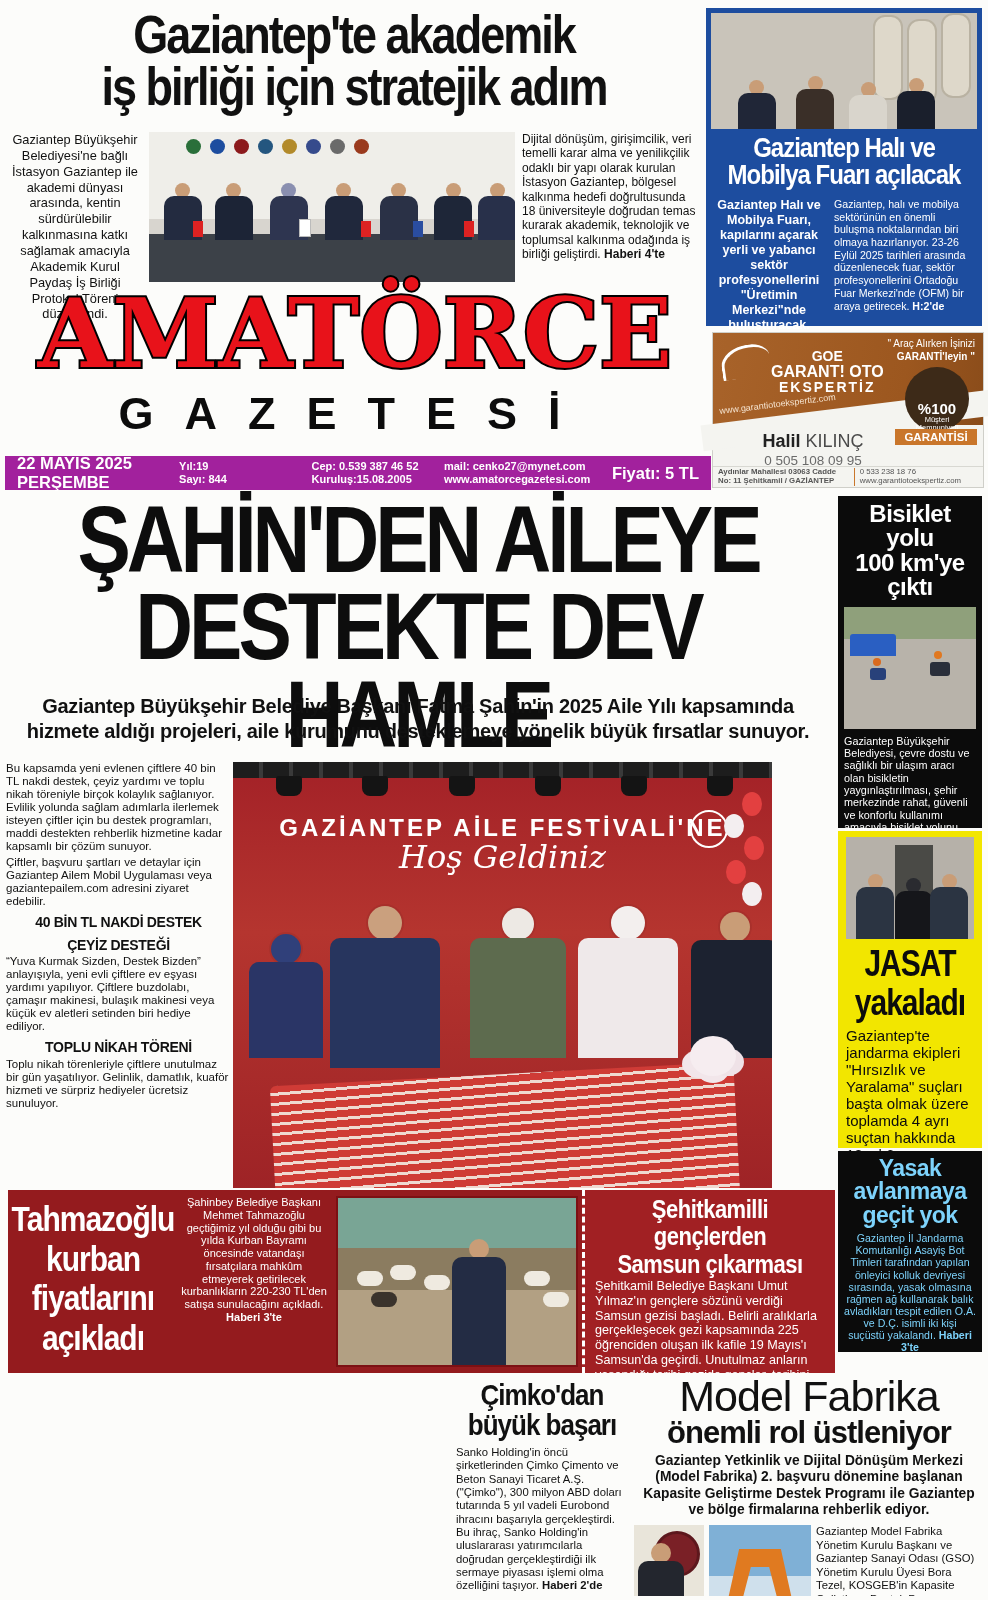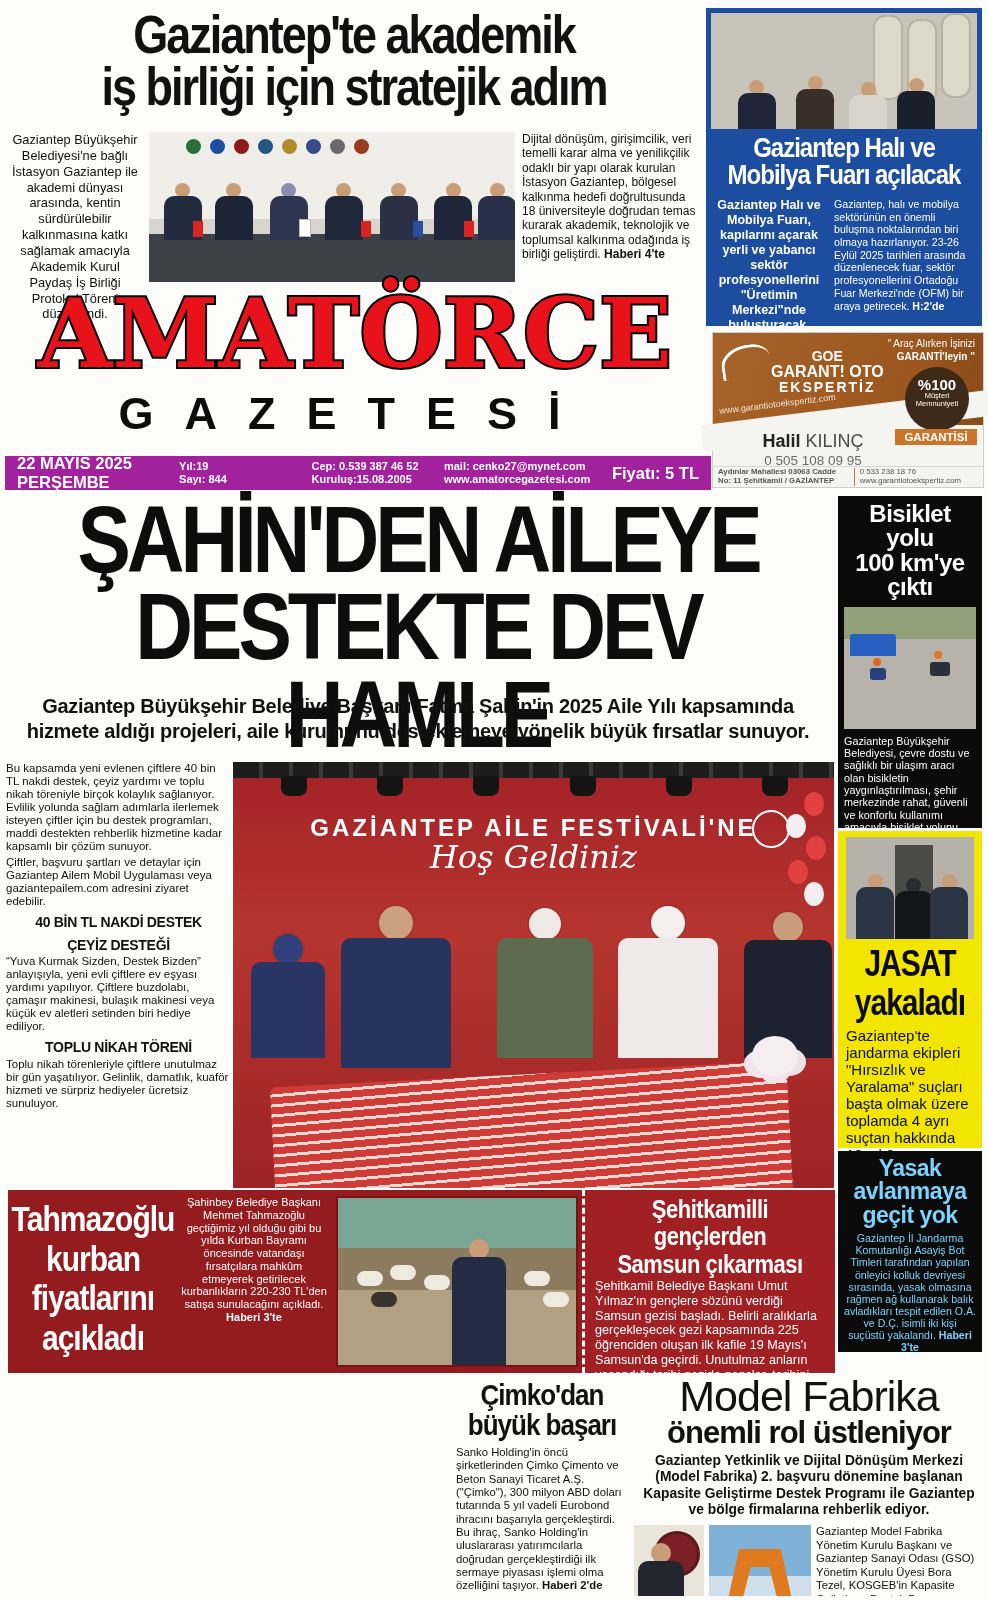--- a/index.html
+++ b/index.html
@@ -42,38 +42,38 @@
   #ad-top{position:absolute;left:0;top:0;right:0;height:92px;background:linear-gradient(100deg,#a8632a 0%,#9c571f 70%,#8a4c1a 100%);}
   #ad-diag{position:absolute;left:-12px;top:74px;width:300px;height:26px;background:#f4f4f0;transform:rotate(-7deg);}
   #ad-quote{position:absolute;right:8px;top:5px;color:#fff;font-size:10px;text-align:right;line-height:1.25;}
   #ad-brand{position:absolute;left:58px;top:16px;color:#fff;text-align:center;line-height:1.05;}
   #ad-brand .b1{font-size:14px;font-weight:bold;}
   #ad-brand .b2{font-size:16px;font-weight:bold;text-align:center;}
   #ad-brand .b3{font-size:14px;font-weight:bold;letter-spacing:2px;}
   #ad-swoosh{position:absolute;left:8px;top:12px;width:46px;height:30px;border:3px solid #fff;border-bottom:none;border-right:none;border-radius:60% 40% 0 0;transform:rotate(-8deg);}
   #ad-url-diag{position:absolute;left:6px;top:66px;color:#f5e3cf;font-size:9px;transform:rotate(-7deg);}
   #ad-badge{position:absolute;right:14px;top:34px;width:64px;height:64px;border-radius:50%;background:#3d2a18;color:#fff;text-align:center;padding-top:10px;box-sizing:border-box;line-height:1;}
-  #ad-badge .p1{font-size:15px;font-weight:bold;}
+  #ad-badge .p1{font-size:15px;font-weight:bold;margin-top:24px;}
   #ad-badge .p2{font-size:7.5px;}
   #ad-ribbon{position:absolute;right:6px;top:96px;width:82px;background:#c9762b;color:#fff;font-size:11.5px;font-weight:bold;text-align:center;padding:2px 0;}
   #ad-name{position:absolute;left:0;right:70px;top:98px;text-align:center;color:#4a4a4a;font-size:18px;}
   #ad-name b{color:#222;}
   #ad-phone{position:absolute;left:0;right:70px;top:120px;text-align:center;color:#6a6a6a;font-size:13.5px;}
   #ad-foot{position:absolute;left:0;right:0;bottom:0;height:20px;border-top:1px solid #d8d8d2;display:flex;font-size:7.8px;color:#555;align-items:center;}
   #ad-foot .fc1{flex:1.1;padding-left:5px;line-height:1.15;font-weight:bold;}
   #ad-foot .fc2{flex:1;border-left:1px solid #c9762b;padding-left:5px;line-height:1.15;}
   
   #mh{left:0;top:496px;width:836px;text-align:center;font-weight:bold;font-size:80px;line-height:.93;letter-spacing:-4px;color:#0d0d0d;transform:scaleY(1.18);transform-origin:center top;}
   #msub{left:0;top:694px;width:836px;text-align:center;font-weight:bold;font-size:20px;line-height:1.25;letter-spacing:-.3px;}
   
   #lcol{left:6px;top:762px;width:225px;height:424px;font-size:11.5px;line-height:1.13;overflow:hidden;}
   #lcol p{margin:0 0 3px 0;}
   #lcol h4{margin:7px 0 2px 0;font-size:14px;text-align:center;letter-spacing:-.3px;}
   
-  #mphoto{left:233px;top:762px;width:601px;height:426px;background:linear-gradient(180deg,#a32127 0%,#b5352f 40%,#9e2326 100%);}
+  #mphoto{left:233px;top:762px;width:539px;height:426px;background:linear-gradient(180deg,#a32127 0%,#b5352f 40%,#9e2326 100%);}
   #truss{position:absolute;top:0;left:0;right:0;height:16px;background:repeating-linear-gradient(90deg,#1d1d1d 0 26px,#3a3a3a 26px 30px);}
   .slight{position:absolute;top:14px;width:26px;height:20px;background:#141414;border-radius:3px 3px 8px 8px;}
   #banner{position:absolute;top:52px;left:0;width:100%;text-align:center;color:#fff;font-weight:bold;font-size:24px;letter-spacing:3px;}
   #script{position:absolute;top:76px;left:0;width:100%;text-align:center;color:#fff;font-family:"DejaVu Serif",serif;font-style:italic;font-size:32px;}
   #fest-logo{position:absolute;top:48px;right:44px;width:34px;height:34px;border:2px solid #fff;border-radius:50%;}
   .balloon{position:absolute;width:20px;height:24px;border-radius:50%;}
   #mtable{position:absolute;left:40px;bottom:-18px;width:86%;height:132px;background:repeating-linear-gradient(178deg,#cf3b36 0 7px,#efd9d2 7px 10px);transform:rotate(-3deg);border-radius:6px;}
   #bouquet{position:absolute;right:36px;bottom:112px;width:46px;height:40px;background:#f6edf0;border-radius:50%;box-shadow:-14px 8px 0 -6px #f2e6ea,14px 6px 0 -6px #efe2e7,0 14px 0 -7px #f2e6ea;}
   .fg .head{box-shadow:0 0 0 2px rgba(0,0,0,.06);}
   

